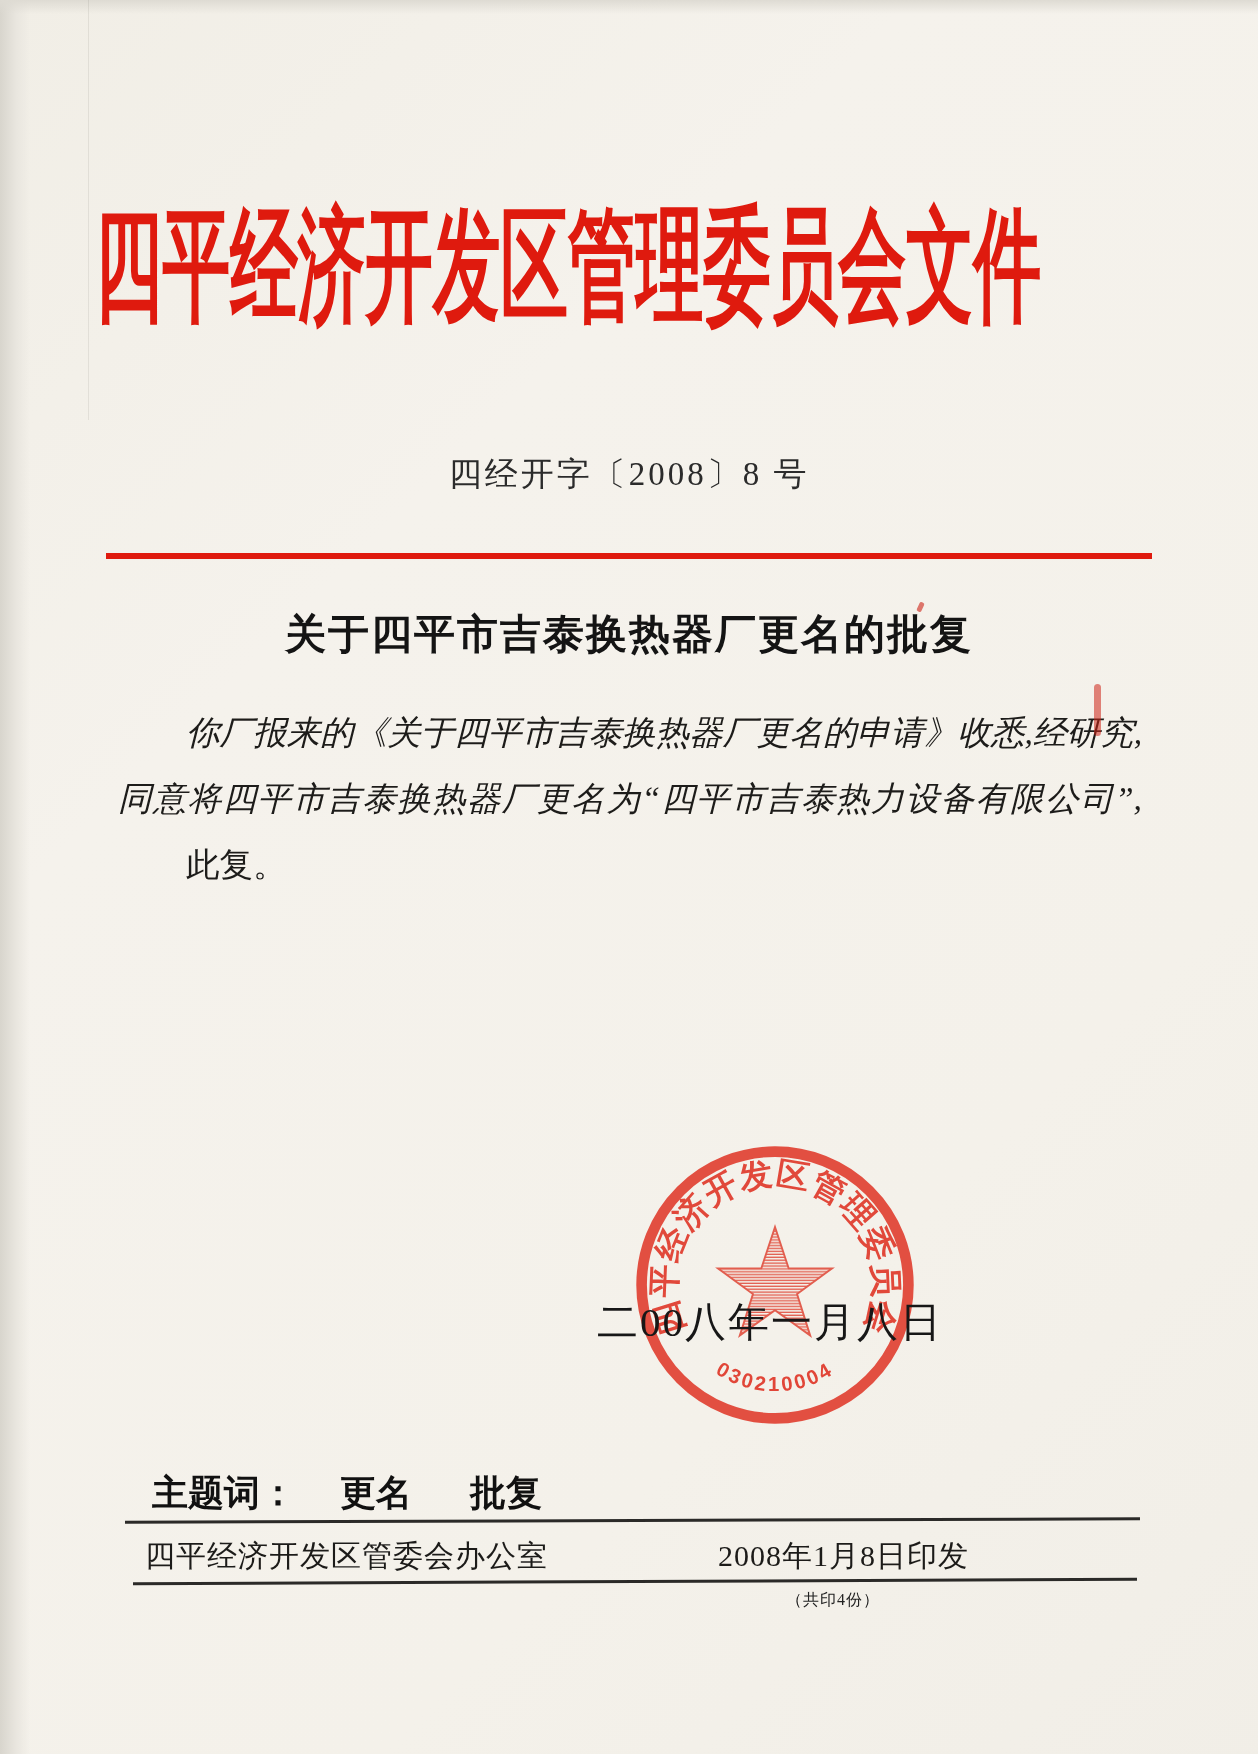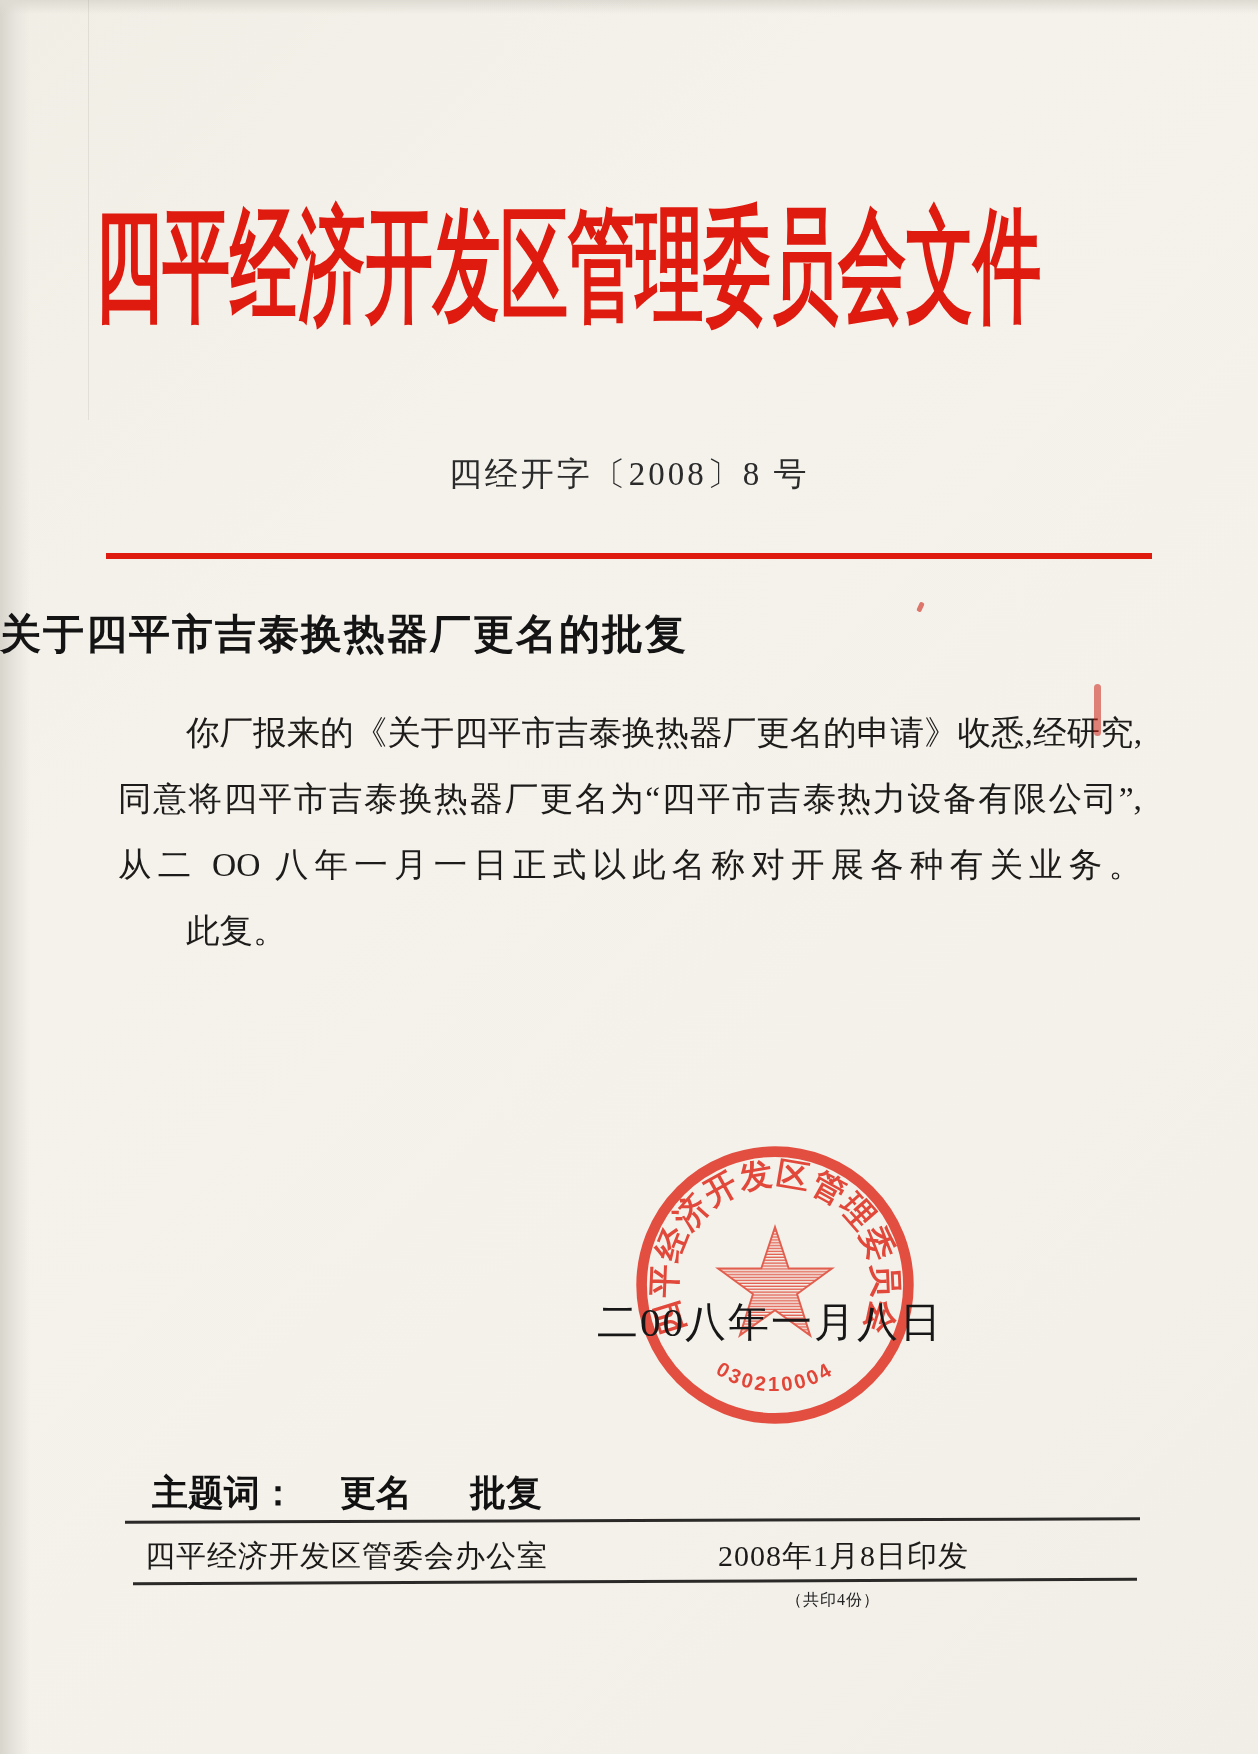--- a/index.html
+++ b/index.html
@@ -45,31 +45,31 @@
   }
   .doc-number{
     position:absolute;top:452px;left:0;width:1258px;text-align:center;
     font-size:33px;color:#2b2b2b;letter-spacing:3px;
   }
   .rule-red{
     position:absolute;top:553px;left:106px;width:1046px;height:6px;
     background:var(--accent-red,#df1a0e);
   }
   .doc-title{
-    position:absolute;top:607px;left:0;width:1258px;text-align:left;
+    position:absolute;top:607px;left:0;width:1258px;text-align:center;
     font-size:41px;font-weight:bold;color:#141414;letter-spacing:2px;
     font-family:"Liberation Sans", sans-serif;
   }
   .body-text{
     position:absolute;top:700px;left:118px;width:1024px;
     font-size:33.5px;color:#1d1c1a;line-height:66px;
   }
   .body-text .line{white-space:nowrap;}
   .body-text .indent{text-indent:68px;}
-  .body-text .j{text-align:justify;text-align-last:justify;}
+  .body-text .j{text-align:justify;text-align-last:justify;font-style:italic;}
 
   .seal{
     position:absolute;left:630px;top:1140px;width:290px;height:290px;
     z-index:2;opacity:0.93;
   }
   .issue-date{
     position:absolute;top:1295px;left:597px;z-index:3;
     font-size:41px;color:#171717;letter-spacing:2px;white-space:nowrap;
   }
 
@@ -114,21 +114,20 @@
 
   <div class="doc-number">四经开字〔2008〕8 号</div>
 
   <div class="rule-red"></div>
 
   <div class="doc-title">关于四平市吉泰换热器厂更名的批复</div>
 
   <div class="body-text">
     <div class="line indent j">你厂报来的《关于四平市吉泰换热器厂更名的申请》收悉,经研究,</div>
     <div class="line j">同意将四平市吉泰换热器厂更名为“四平市吉泰热力设备有限公司”,</div>
-    <div class="line j">从二 OO 八年一月一日正式以此名称对开展各种有关业务。</div>
     <div class="line indent">此复。</div>
   </div>
 
   <svg class="seal" viewBox="0 0 300 300">
     <defs>
       <path id="sealArc" d="M 56.7 193.5 A 103 103 0 1 1 243.3 193.5" fill="none"></path>
       <path id="sealNum" d="M 83.8 237.9 A 110 110 0 0 0 216.2 237.9" fill="none"></path>
       <pattern id="starHatch" width="4" height="3" patternUnits="userSpaceOnUse">
         <rect width="4" height="3" fill="rgba(240,240,238,0)"></rect>
         <rect width="4" height="1.4" y="0.6" fill="#e04a3a"></rect>

